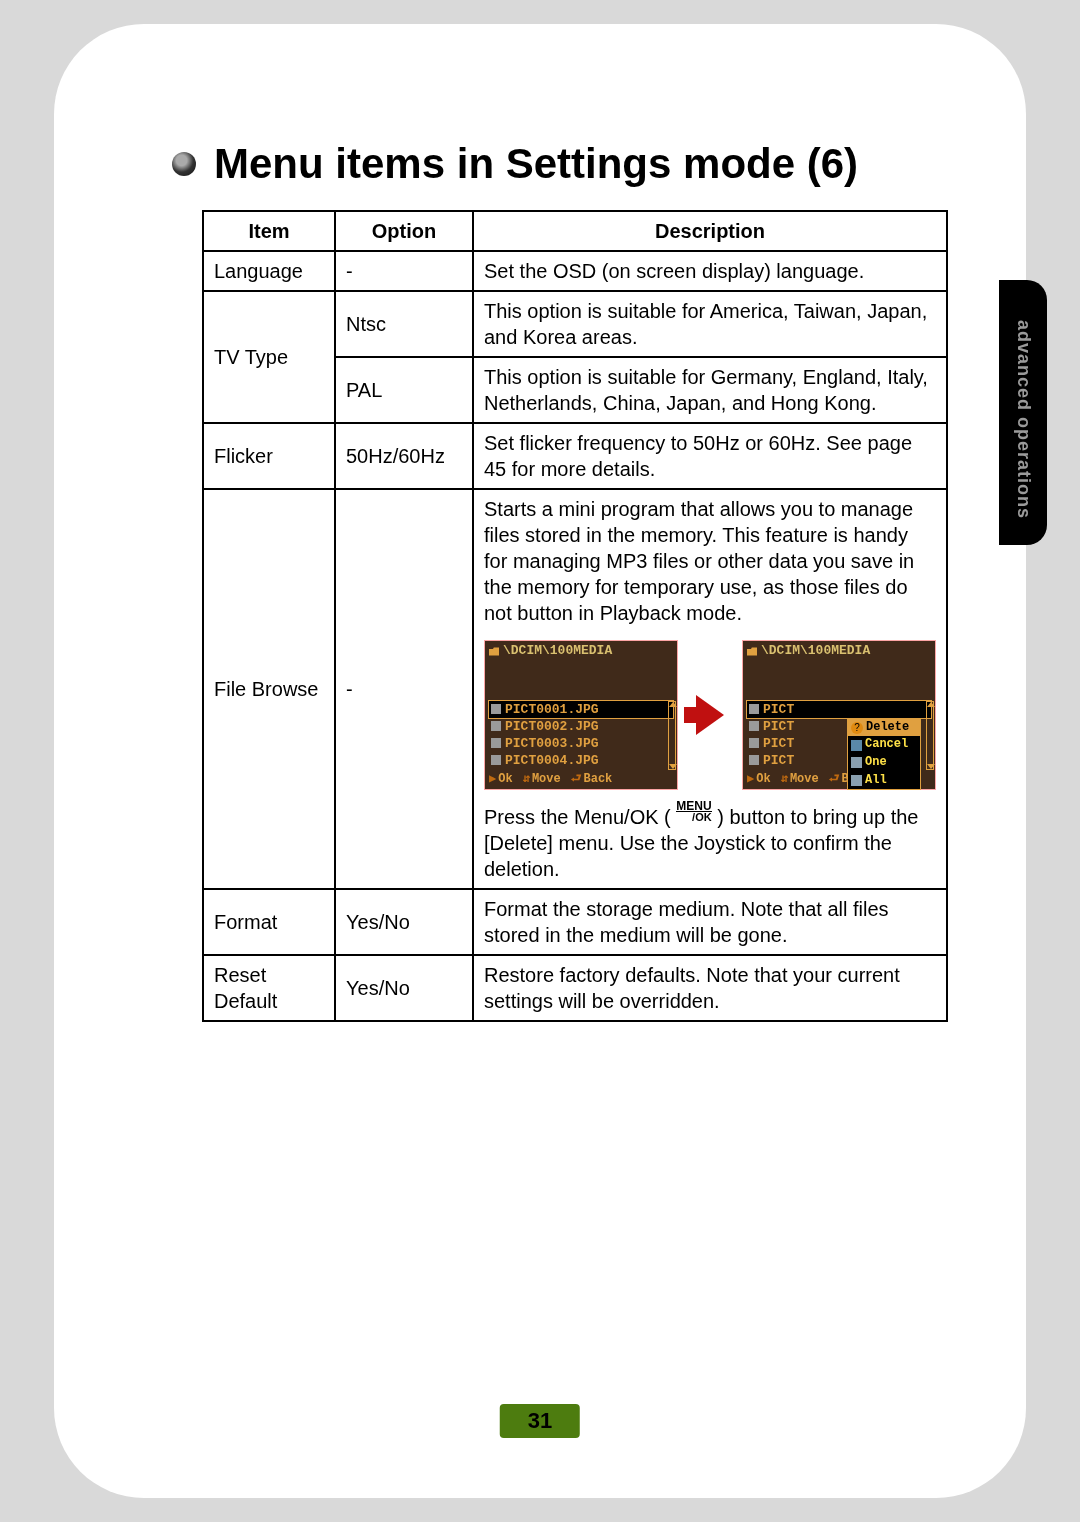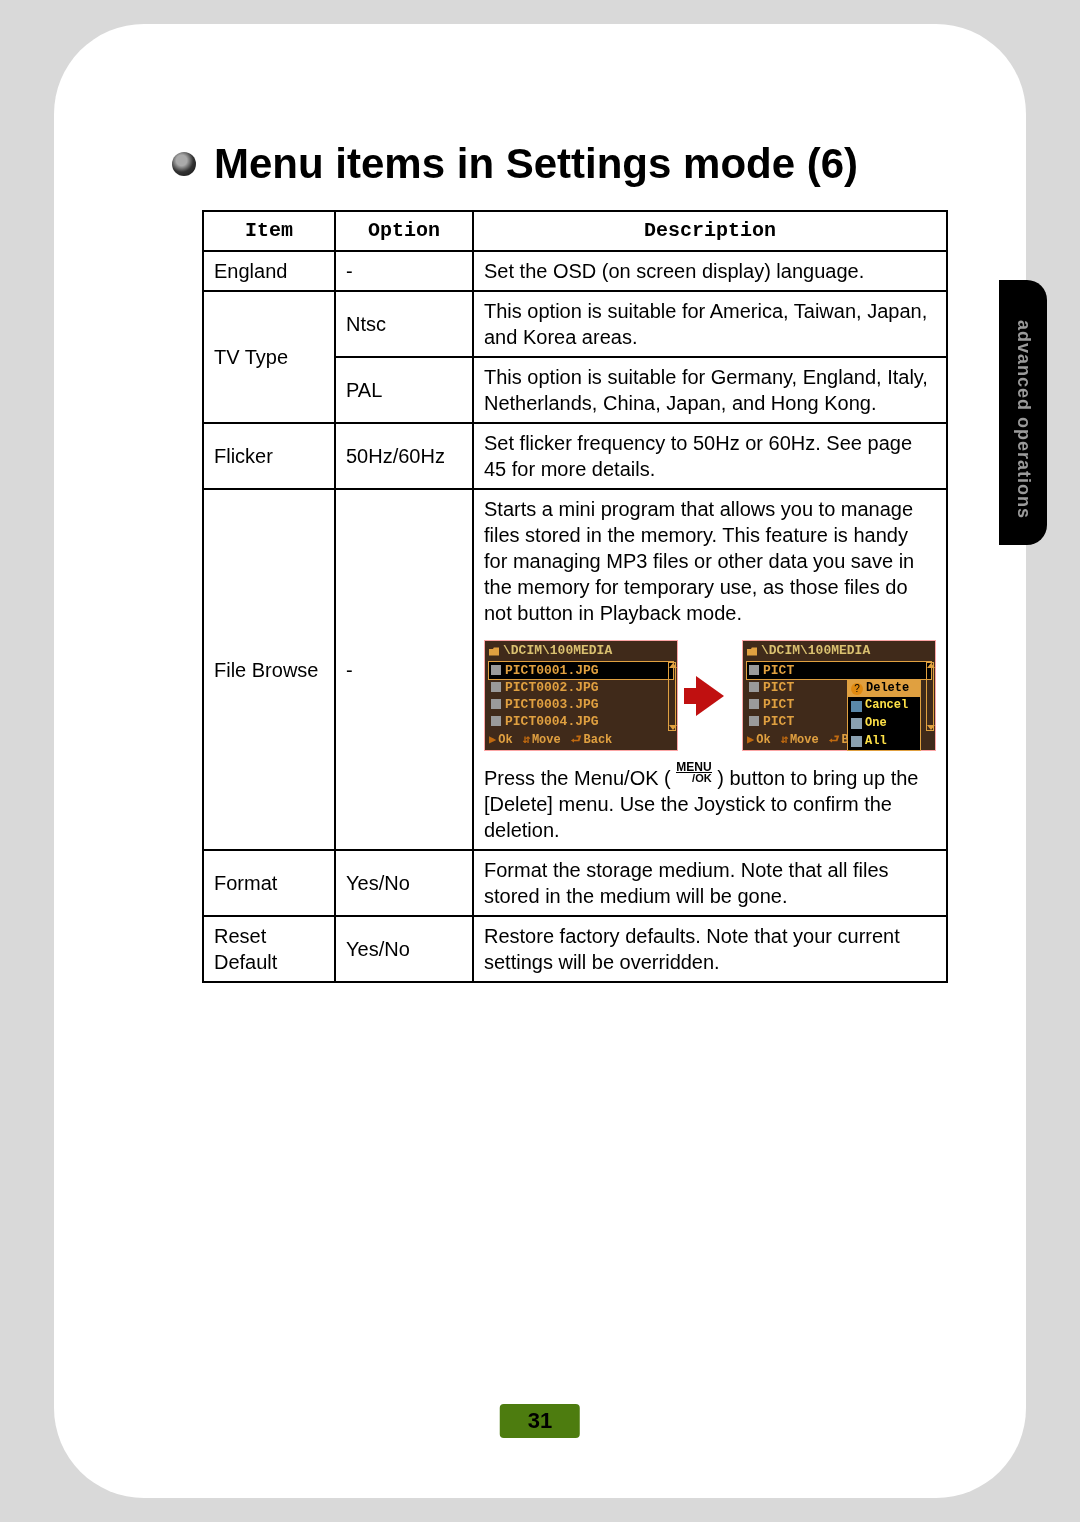--- a/index.html
+++ b/index.html
@@ -74,21 +74,21 @@
     border-collapse: collapse;
     font-size: 20px;
   }
   #tbl th, #tbl td {
     border: 2px solid #000;
     padding: 6px 10px;
     vertical-align: middle;
     text-align: left;
     line-height: 1.3;
   }
-  #tbl th { font-weight: 700; font-family: Liberation Mono, monospace; }
+  #tbl th { font-weight: 700; }
   #col-item   { width: 110px; text-align: center; }
   #col-option { width: 116px; text-align: center; }
   #col-desc   { width: 440px; }
   #tbl th { text-align: center; }
   .c { text-align: center; }
 
   
   .fb-wrap {
     margin-top: 14px;
     margin-bottom: 14px;
@@ -105,21 +105,21 @@
     font-weight: bold;
     font-family: "Courier New", monospace;
   }
   .fb-title {
     display: flex;
     align-items: center;
     gap: 4px;
     padding: 2px 4px;
     color: #d9c070;
   }
-  .fb-list { position: relative; padding: 0 4px 2px 4px; }
+  .fb-list { position: relative; padding: 0 4px 2px 4px; margin-top: 39px; }
   .fb-row {
     display: flex;
     align-items: center;
     gap: 4px;
     padding: 0 2px;
     line-height: 17px;
   }
   .fb-row.sel {
     background: #000;
     border: 1px solid #e0a040;
@@ -213,21 +213,21 @@
 
     <table id="tbl">
       <tbody>
           <tr>
         <th id="col-item">Item</th>
         <th id="col-option">Option</th>
         <th id="col-desc">Description</th>
       </tr>
 
       <tr>
-        <td>England</td>
+        <td>Language</td>
         <td class="c">-</td>
         <td>Set the OSD (on screen display) language.</td>
       </tr>
 
       <tr>
         <td rowspan="2">TV Type</td>
         <td class="c">Ntsc</td>
         <td>This option is suitable for America, Taiwan, Japan, and Korea areas.</td>
       </tr>
       <tr>

